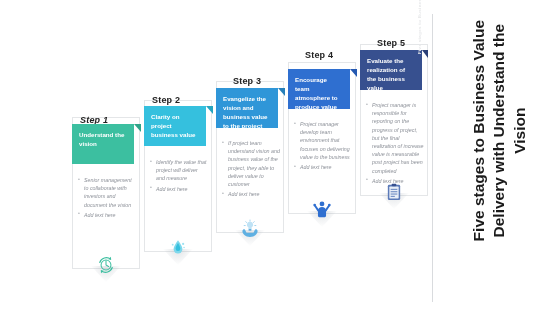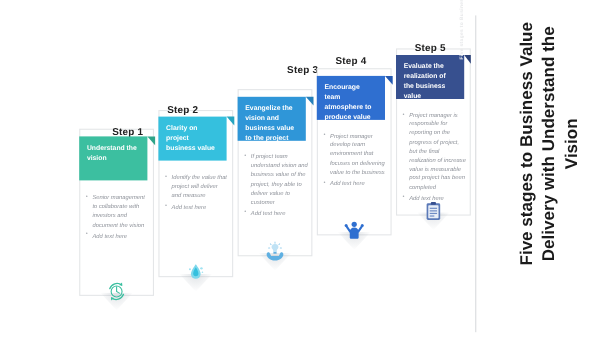--- a/index.html
+++ b/index.html
@@ -132,21 +132,21 @@
     color: #e7e8ea;
     white-space: nowrap;
   }
 </style>
 </head>
 <body>
 
 <div id="slide">
 
   <div class="step-card" style="left:72px; top:117px; width:68px; height:152px;"></div>
-  <div class="step-title" style="left:102px; top:115px;">Step 1</div>
+  <div class="step-title" style="left:80px; top:115px;font-style:italic;">Step 1</div>
   <div class="step-banner" style="left:72px; top:124px; width:62px; height:40px; background:#3cbfa0;">Understand the vision</div>
   <div class="step-banner-fold" style="left:134px; top:124px; border-width:0 7px 8px 0; border-color:transparent #2fa489 transparent transparent;"></div>
   <div class="step-body" style="left:78px; top:176px; width:58px;">
     <ul>
       <li>Senior management to collaborate with investors and document the vision</li>
       <li>Add text here</li>
     </ul>
   </div>
   <div class="icon-shadow" style="left:91px; top:266px;"></div>
   <div class="icon-wrap" style="left:93px; top:252px;">
@@ -175,21 +175,21 @@
     <svg width="22" height="22" viewBox="0 0 24 24">
       <path d="M12 3.5 C12 3.5 7.2 9.6 7.2 13.2 A4.8 4.8 0 0 0 16.8 13.2 C16.8 9.6 12 3.5 12 3.5 Z" fill="#7fd8ec"></path>
       <path d="M12 6.5 C12 6.5 9.4 10.4 9.4 12.8 A2.6 2.6 0 0 0 14.6 12.8 C14.6 10.4 12 6.5 12 6.5 Z" fill="#35c0de"></path>
       <circle cx="6.2" cy="8.4" r="1" fill="#9fe2f2"></circle>
       <circle cx="17.6" cy="7.6" r="1.2" fill="#9fe2f2"></circle>
       <circle cx="18.6" cy="11.4" r="0.8" fill="#9fe2f2"></circle>
     </svg>
   </div>
 
   <div class="step-card" style="left:216px; top:81px; width:68px; height:152px;"></div>
-  <div class="step-title" style="left:233px; top:58px;margin-left:28px;">Step 3</div>
+  <div class="step-title" style="left:233px; top:76px;">Step 3</div>
   <div class="step-banner" style="left:216px; top:88px; width:62px; height:40px; background:#2f96d8;">Evangelize the vision and business value to the project team</div>
   <div class="step-banner-fold" style="left:278px; top:88px; border-width:0 7px 8px 0; border-color:transparent #2780ba transparent transparent;"></div>
   <div class="step-body" style="left:222px; top:139px; width:58px;">
     <ul>
       <li>If project team understand vision and business value of the project, they able to deliver value to customer</li>
       <li>Add text here</li>
     </ul>
   </div>
   <div class="icon-shadow" style="left:235px; top:230px;"></div>
   <div class="icon-wrap" style="left:237px; top:216px;">

